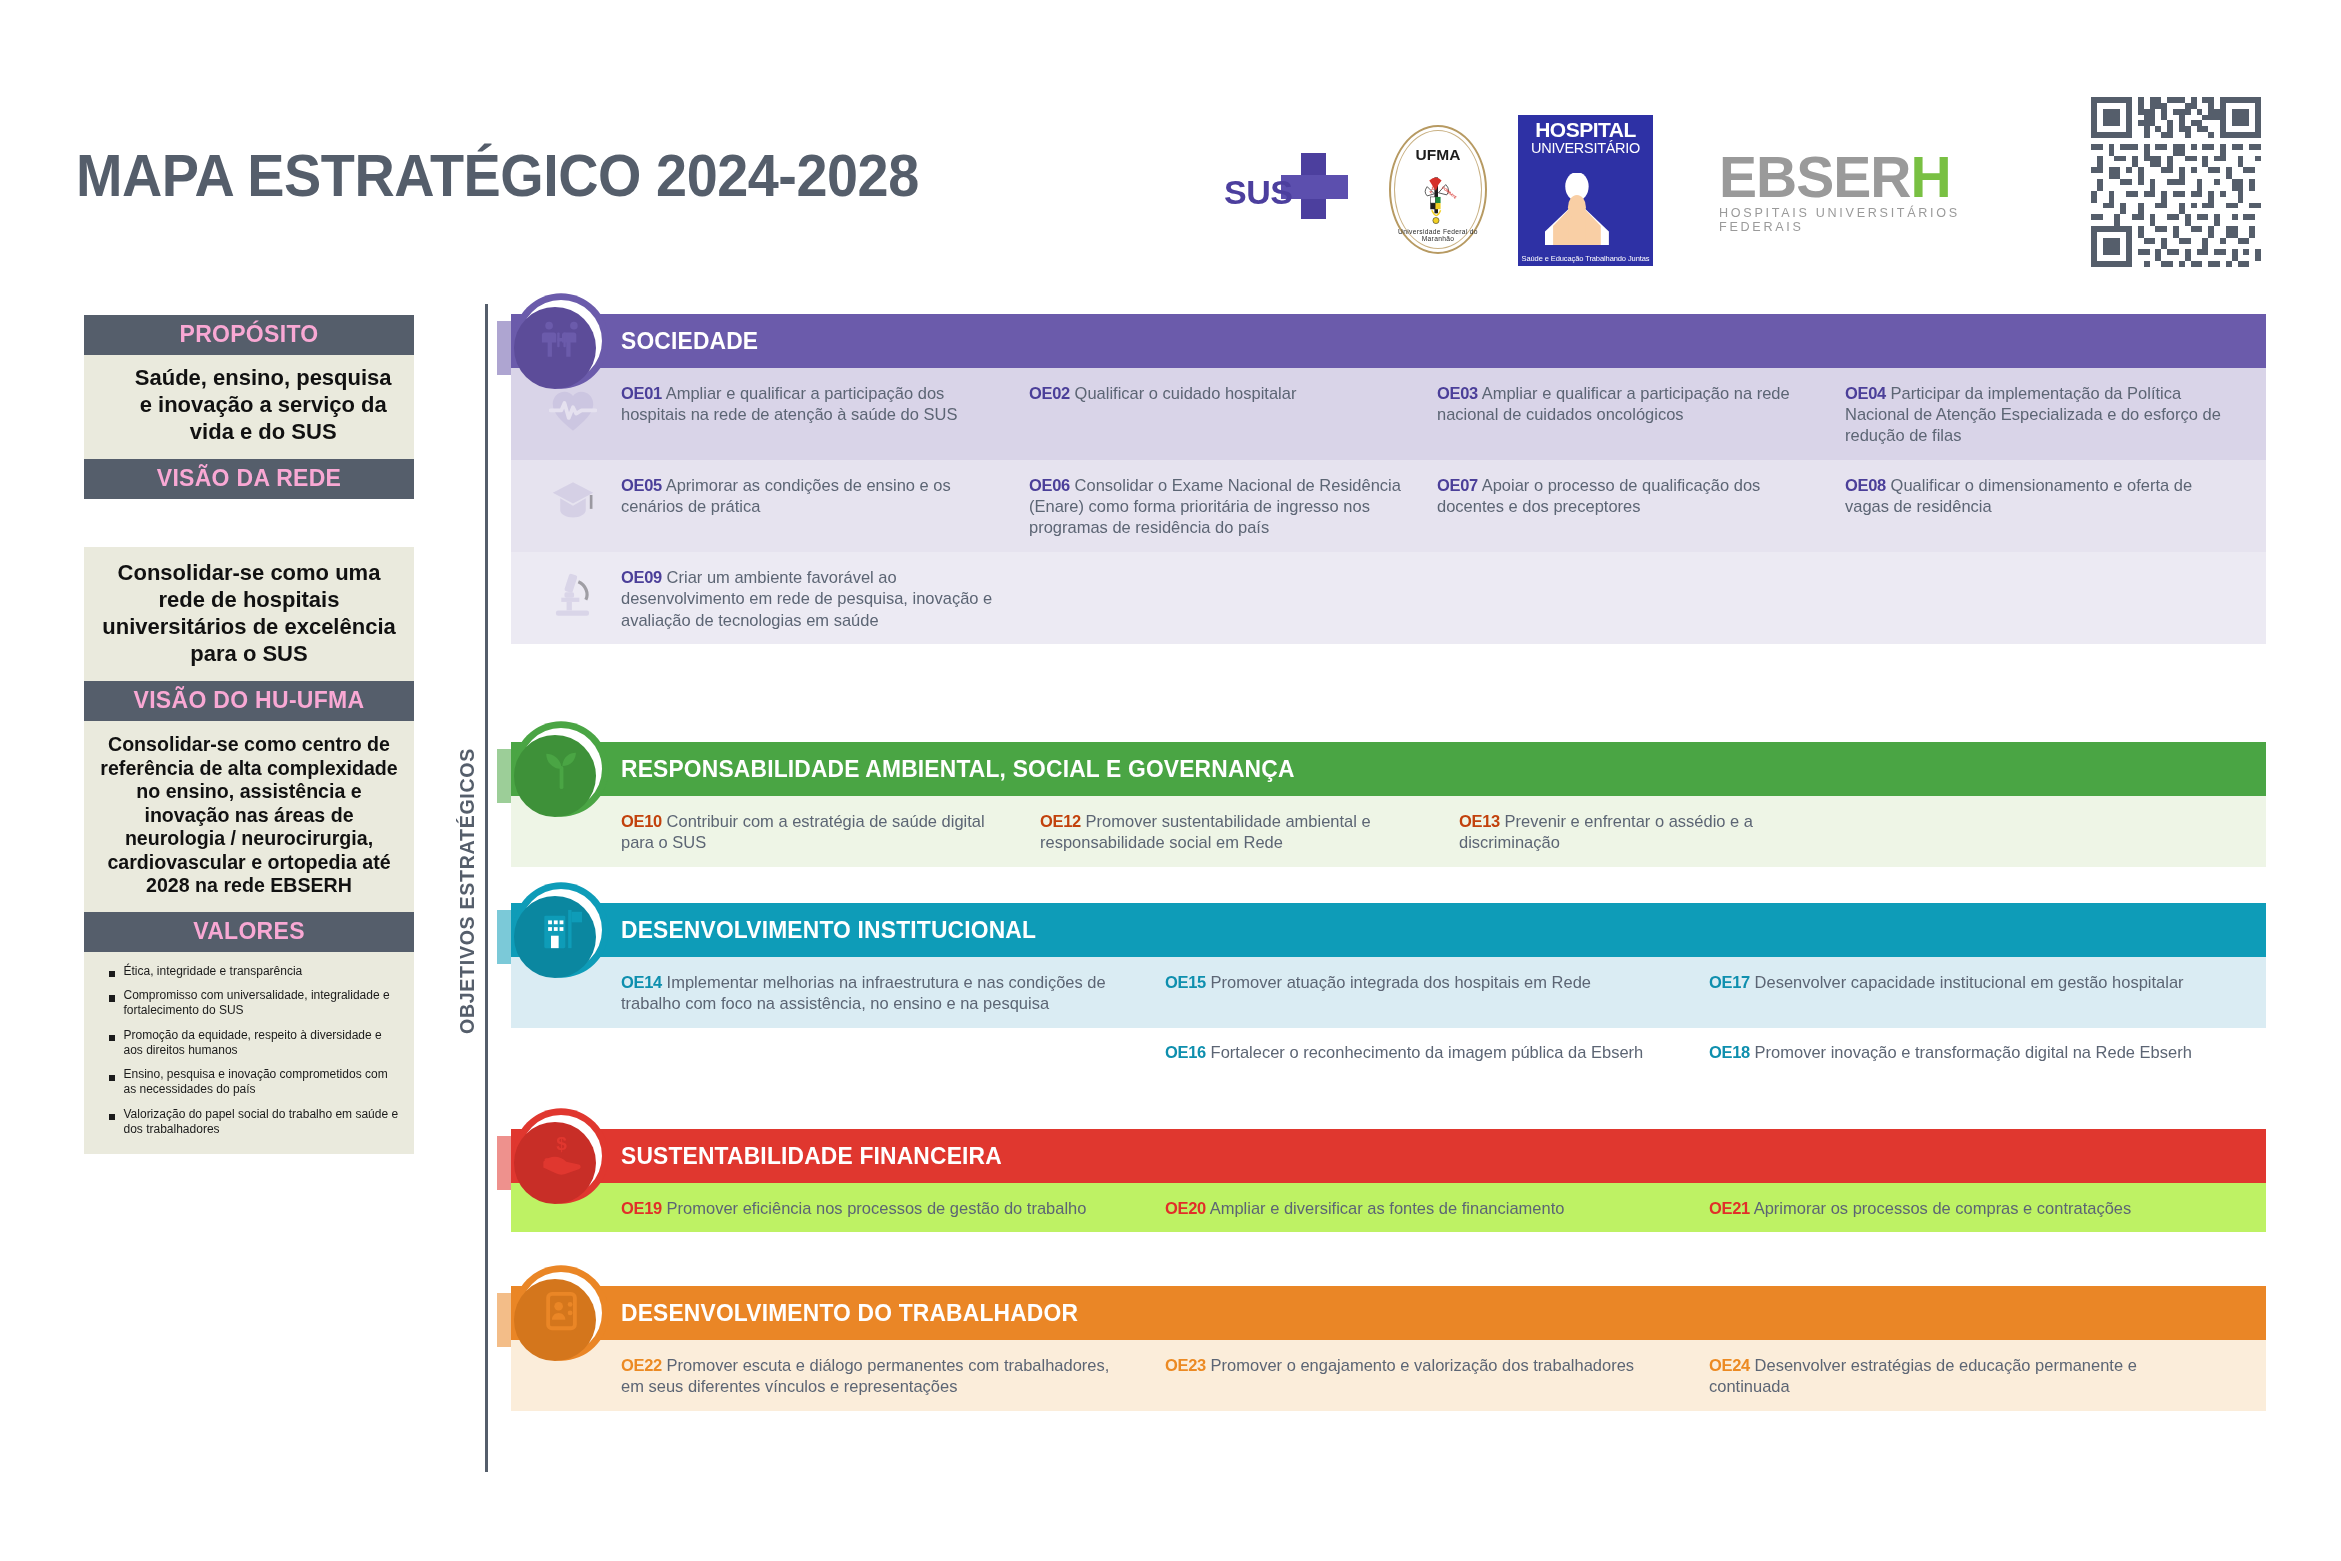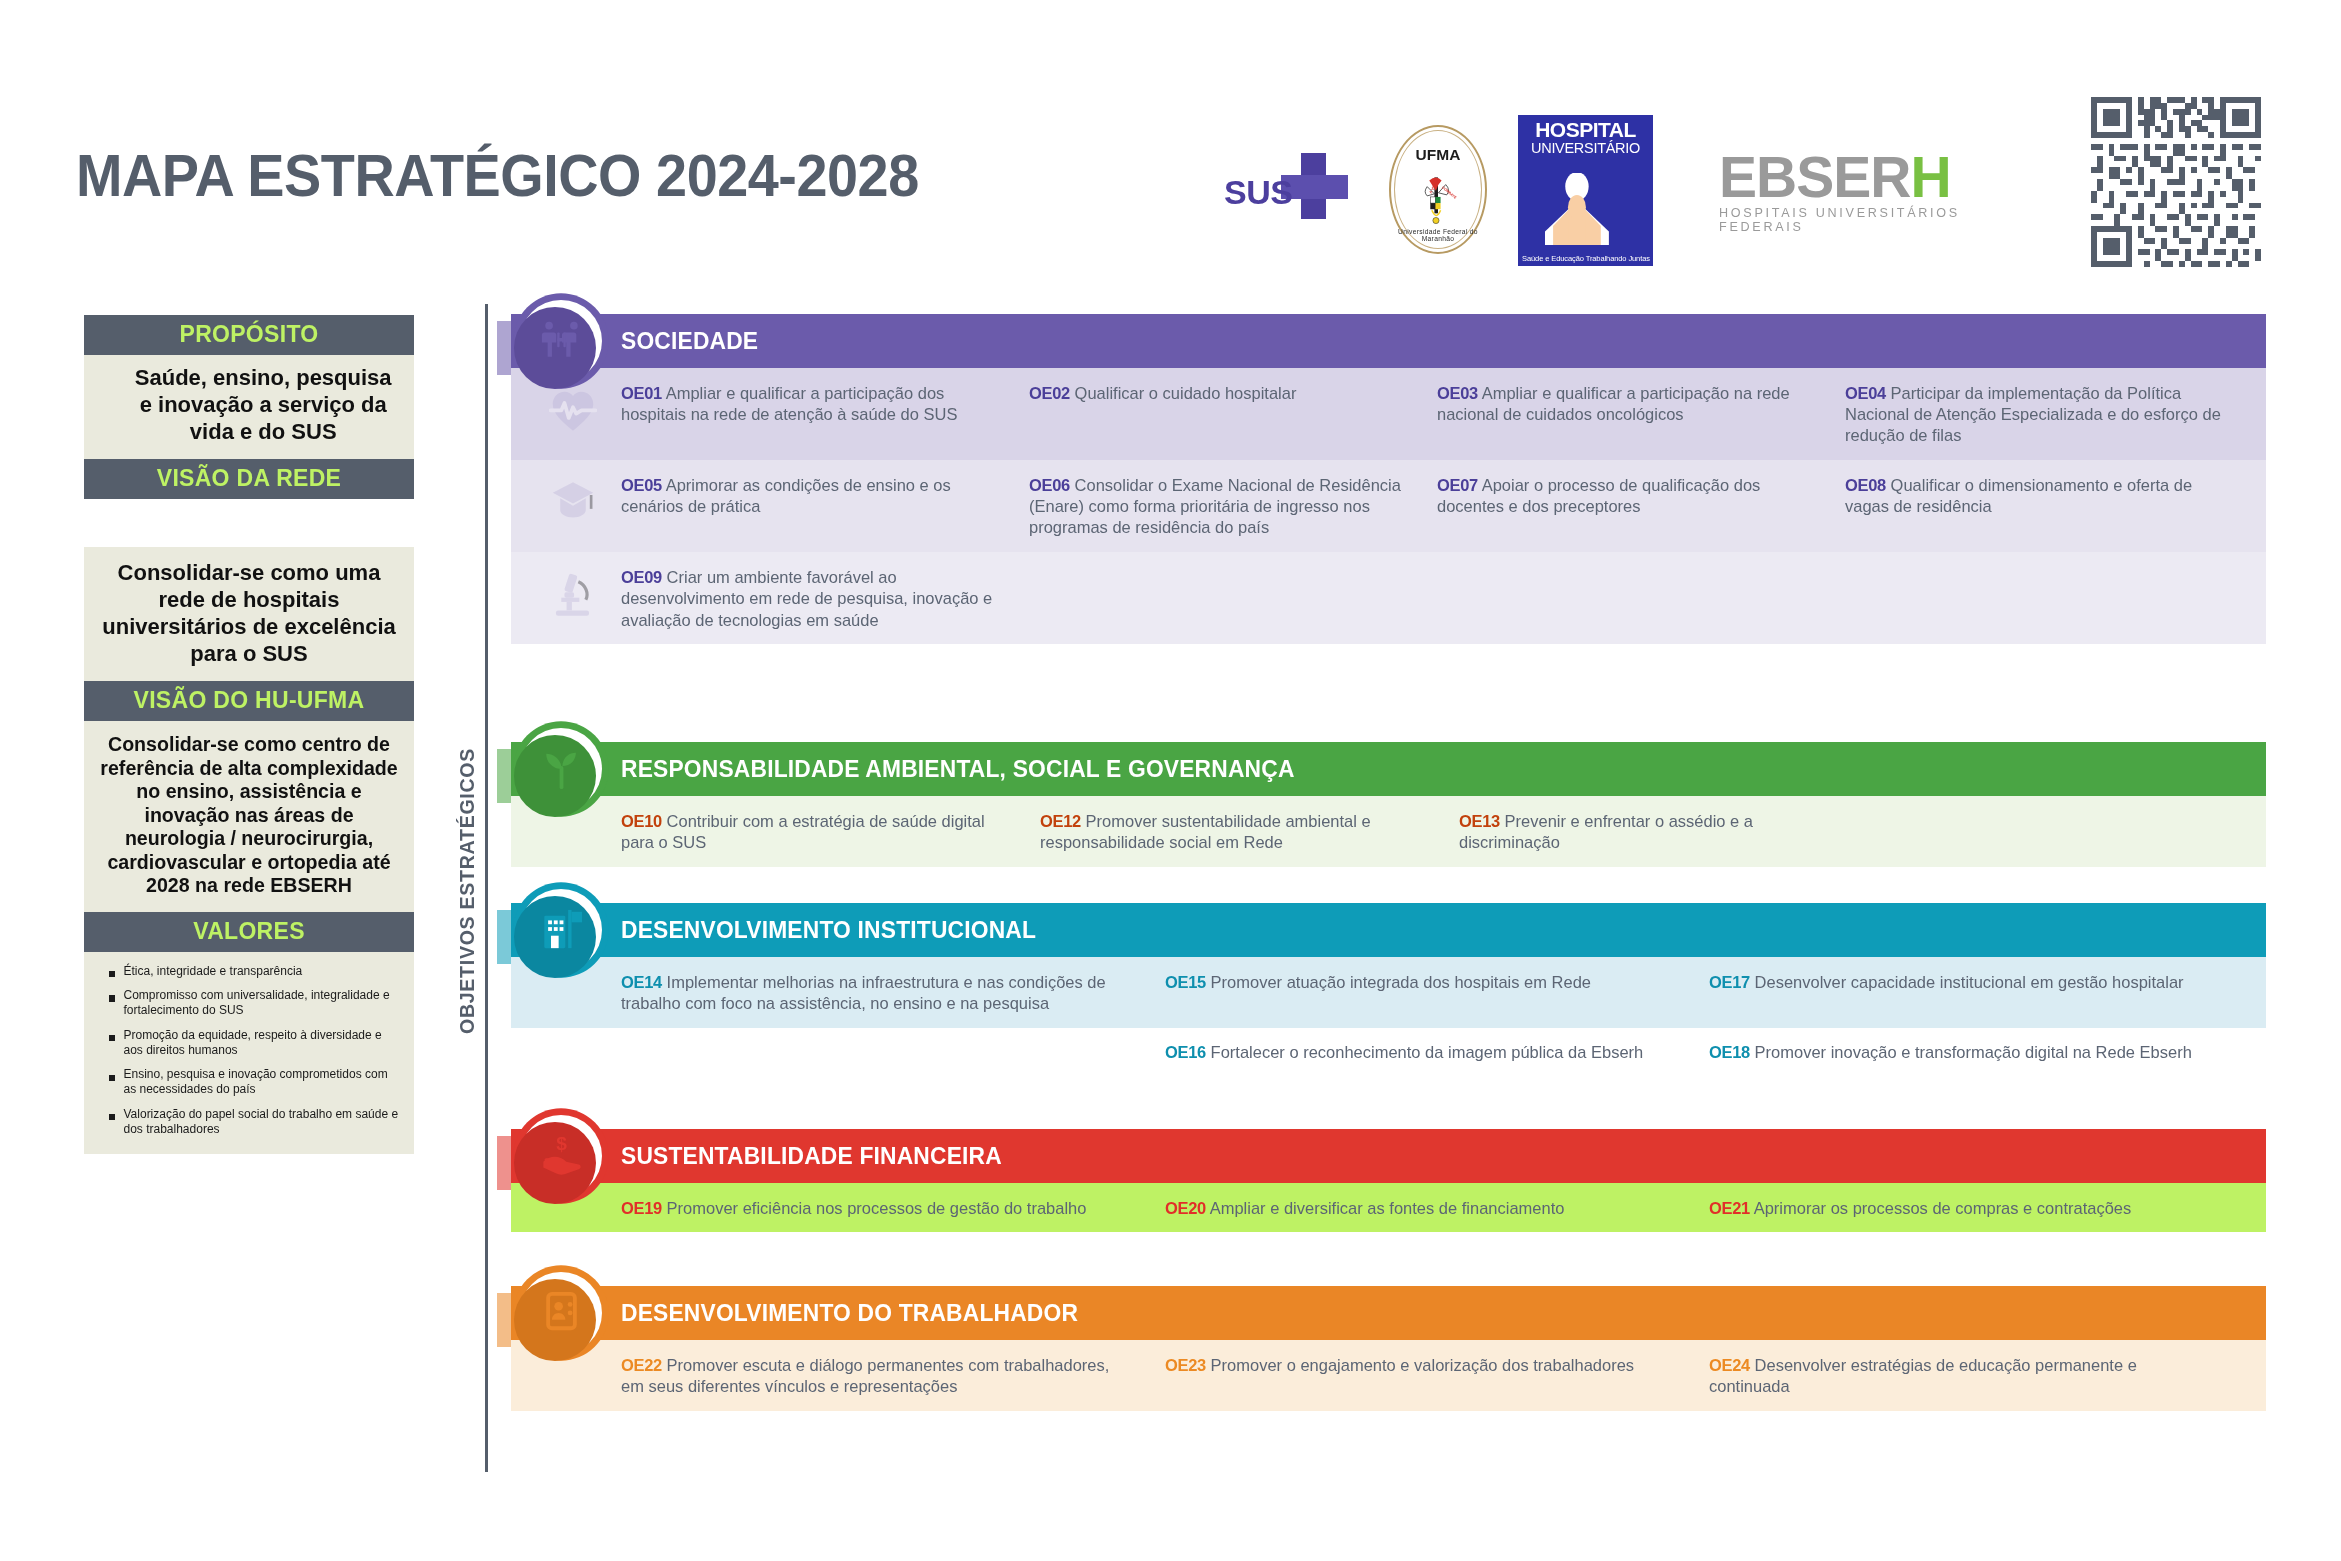--- a/index.html
+++ b/index.html
@@ -73,21 +73,21 @@
   #logo-hu {
     position: absolute; left: 1518px; top: 115px;
     width: 135px; height: 151px;
     background: #2e31a5; padding: 4.6px 3.1px 0 3.1px;
   }
   #logo-hu .hu-l1 { color:#fff; font-size: 21px; font-weight:700; letter-spacing:-0.5px; line-height:.95; text-align:center; }
   #logo-hu .hu-l2 { color:#fff; font-size: 14.5px; font-weight:400; letter-spacing:-0.3px; line-height:1; text-align:center; margin-top:1px;}
   #logo-hu .hu-figure { position:absolute; left:0; right:0; top:58px; height:72px; }
   #logo-hu .hu-tag {
     position:absolute; left:3.1px; right:3.1px; bottom:3.1px;
-    background:#2e31a5; color:#fff; font-size:7.5px; text-align:right; letter-spacing:-0.1px;
+    background:#2e31a5; color:#fff; font-size:7.5px; text-align:center; letter-spacing:-0.1px;
   }
 
   
   #logo-ebserh { position: absolute; left: 1719px; top: 150px; width: 330px; height: 88px; }
   #logo-ebserh .eb-word {
     font-size: 57px; font-weight: 700; letter-spacing: -1px; line-height: .95;
     color: #9a9a9a;
   }
   #logo-ebserh .eb-word .h { color: #79c043; }
   #logo-ebserh .eb-sub {
@@ -96,21 +96,21 @@
 
   
   #qr-code { position: absolute; left: 2091px; top: 97px; width: 170px; height: 170px; }
 
   
   #sidebar {
     position: absolute; left: 84px; top: 315px;
     width: 330px;
   }
   .side-head {
-    background: #555e6b; color: #bef264;
+    background: #555e6b; color: #f9a8d4;
     font-size: 23px; font-weight: 700; letter-spacing: 0.3px;
     text-align: center; padding: 5.7px 0 7.2px 0;
   }
   .side-body {
     background: #eaeadd; color: #111; text-align: center;
     padding: 10.3px 17.6px 13.4px 17.6px;
   }
   .side-body.purpose { font-size: 22px; font-weight: 700; line-height: 1.22; padding-left: 46px; }
   .side-body.vision  { font-size: 22px; font-weight: 700; line-height: 1.22; padding-top: 13.4px; margin-top: 48px; }
   .side-body.huv     { font-size: 19.6px; font-weight: 700; line-height: 1.2; padding: 12.4px 14.5px 14.5px 14.5px;}

